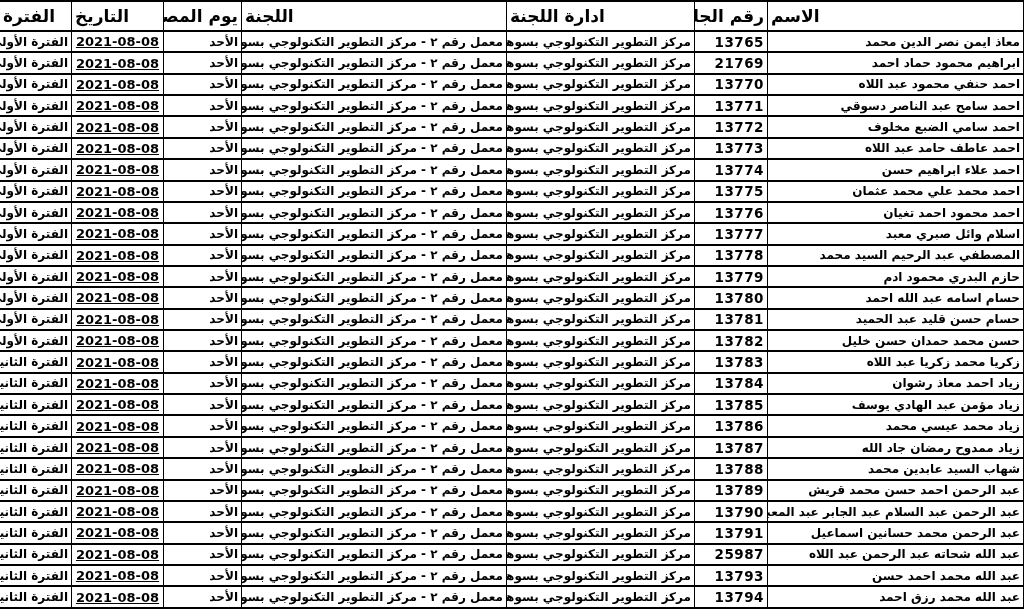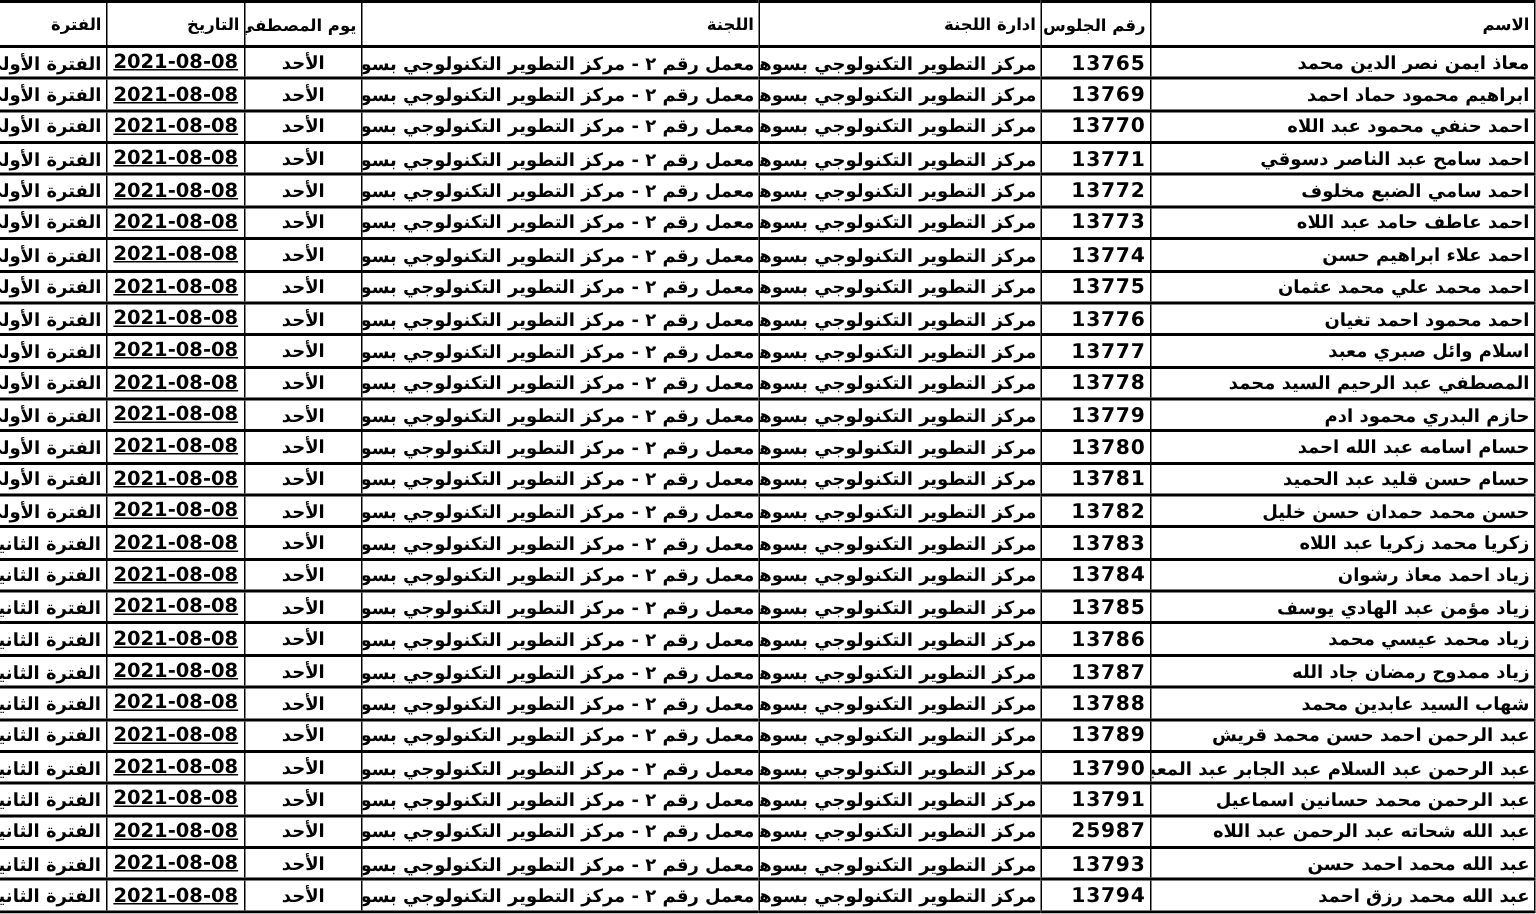--- a/index.html
+++ b/index.html
@@ -27,37 +27,37 @@
     border: 1px solid #000000;
     border-top: 2px solid #000000;
     border-bottom: 2px solid #000000;
     padding: 0 3px;
     white-space: nowrap;
     overflow: hidden;
     vertical-align: middle;
   }
   .exam-table thead tr { height: 30px; }
   .exam-table th {
-    font-size: 11px;
-    text-align: right;
+    font-size: 17px;
+    text-align: left;
   }
   .exam-table tbody tr { height: 21px; }
   .exam-table td { font-size: 12px; text-align: right; }
   .exam-table td.cell-seat {
     font-size: 13.5px;
     letter-spacing: 0.5px;
     padding-left: 24px;
   }
   .exam-table td.cell-date {
     text-align: center;
     direction: ltr;
     font-size: 13px;
     text-decoration: underline;
   }
-  .exam-table td.cell-day { text-align: center; }
+  .exam-table td.cell-day { }
   .exam-table td.cell-period,
   .exam-table td.cell-admin,
   .exam-table td.cell-committee,
   .exam-table td.cell-name { text-align: right; }
 </style>
 </head>
 <body>
 
 <table class="exam-table">
   <colgroup>
@@ -85,21 +85,21 @@
         <td class="cell-name">معاذ ايمن نصر الدين محمد</td>
         <td class="cell-seat">13765</td>
         <td class="cell-admin">مركز التطوير التكنولوجي بسوهاج</td>
         <td class="cell-committee">معمل رقم ٢ - مركز التطوير التكنولوجي بسوهاج</td>
         <td class="cell-day">الأحد</td>
         <td class="cell-date">2021-08-08</td>
         <td class="cell-period">الفترة الأولى</td>
       </tr>
       <tr>
         <td class="cell-name">ابراهيم محمود حماد احمد</td>
-        <td class="cell-seat">13769</td>
+        <td class="cell-seat">21769</td>
         <td class="cell-admin">مركز التطوير التكنولوجي بسوهاج</td>
         <td class="cell-committee">معمل رقم ٢ - مركز التطوير التكنولوجي بسوهاج</td>
         <td class="cell-day">الأحد</td>
         <td class="cell-date">2021-08-08</td>
         <td class="cell-period">الفترة الأولى</td>
       </tr>
       <tr>
         <td class="cell-name">احمد حنفي محمود عبد اللاه</td>
         <td class="cell-seat">13770</td>
         <td class="cell-admin">مركز التطوير التكنولوجي بسوهاج</td>

